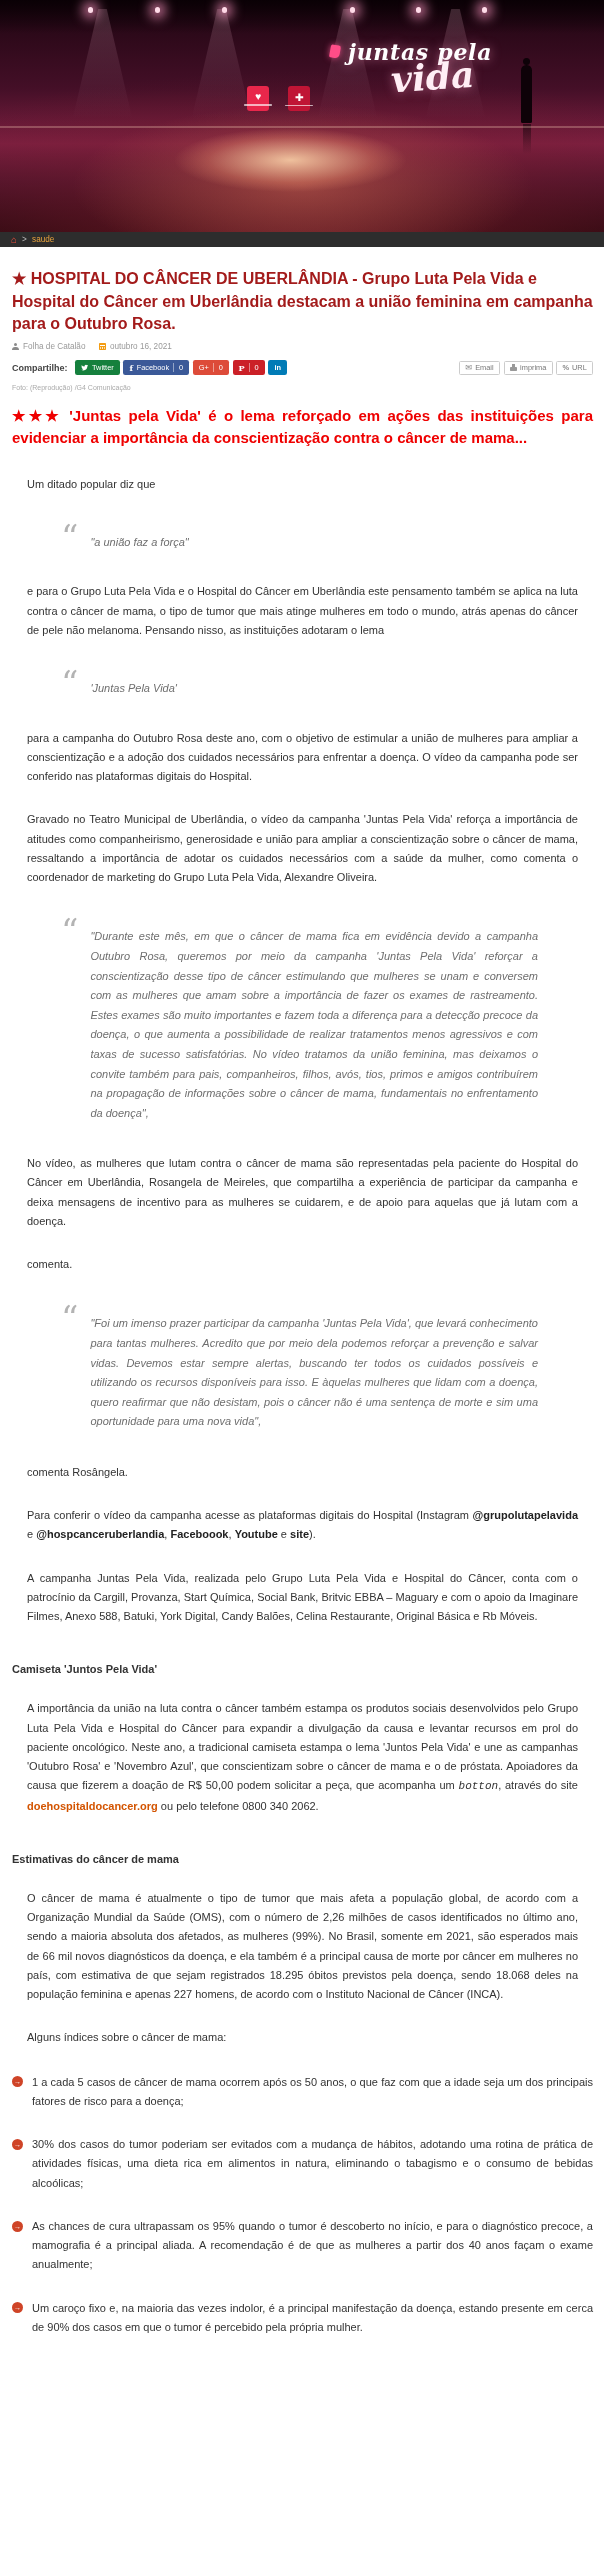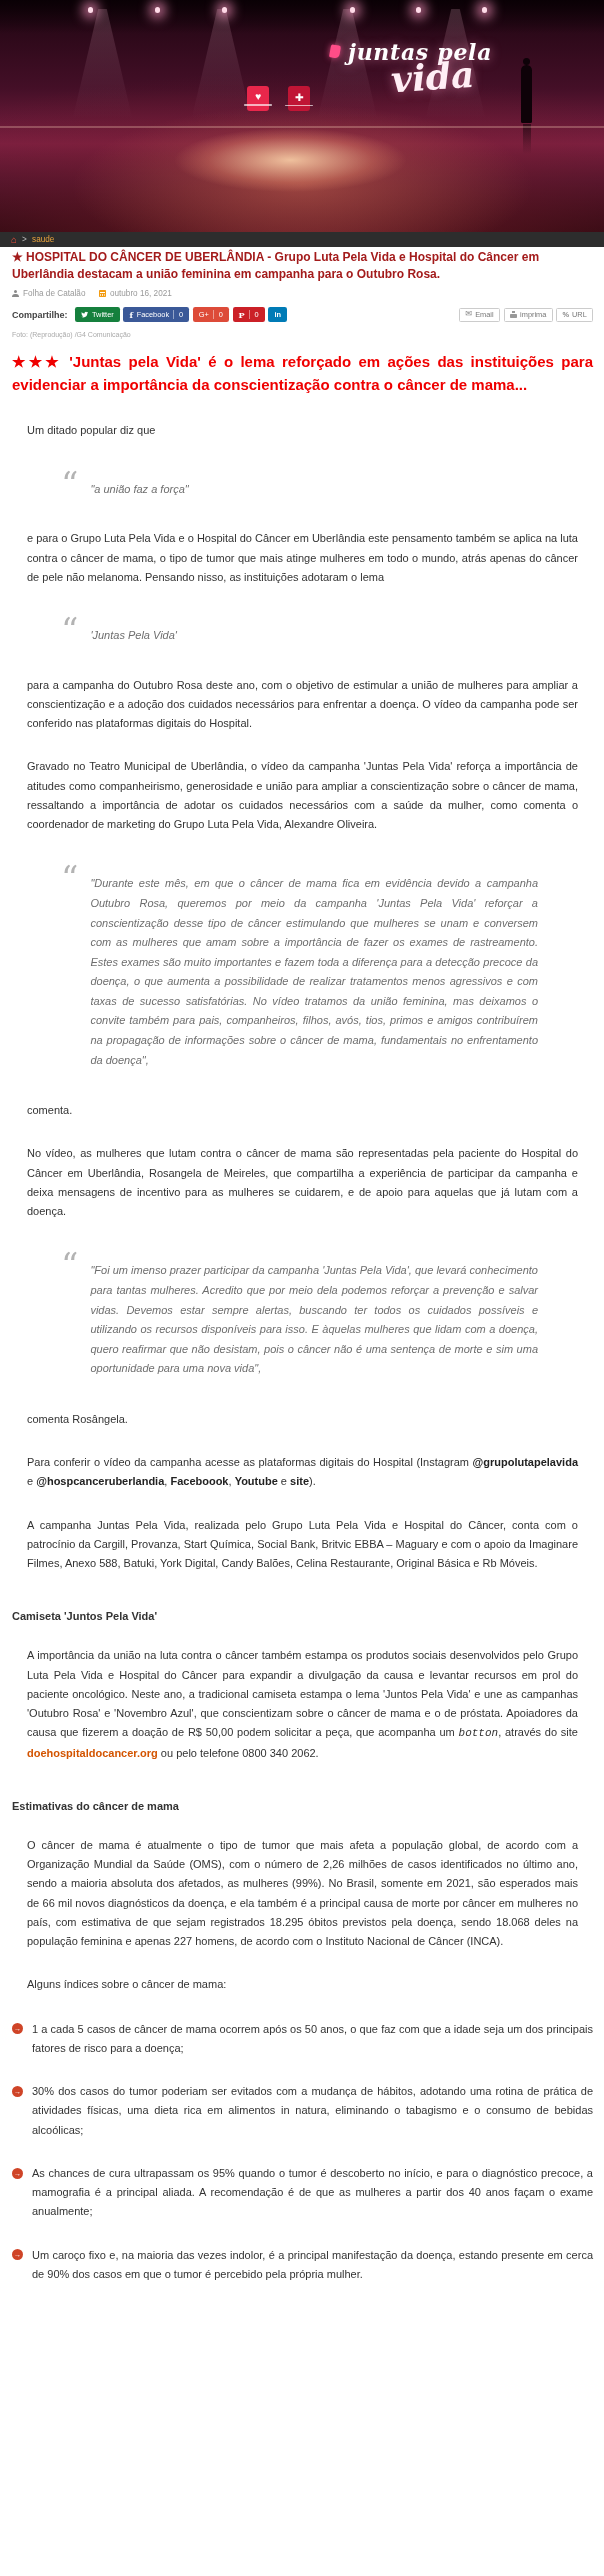--- a/index.html
+++ b/index.html
@@ -49,21 +49,21 @@
 
   
   .breadcrumb { display:flex; align-items:center; gap:5.2px; height:15px; background:#2d2d2d;
     padding:0 11px; font-size:8.2px; color:#cfcfcf; }
   .crumb-home { color:#e74c3c; font-size:9.7px; line-height:1; cursor:pointer; }
   .crumb-sep { color:#bdbdbd; }
   .crumb-link { color:#e8a33d; text-decoration:none; cursor:pointer; }
 
   
   .content { padding: 0 12px 30px 12px; }
-  h1.post-title { font-size:12px; font-weight:bold; color:#a31b1b; line-height:1.42; margin:2px 0 6px; }
+  h1.post-title { font-size:16px; font-weight:bold; color:#a31b1b; line-height:1.42; margin:21px 0 6px; }
   .byline { display:flex; align-items:center; gap:13.4px; font-size:8.2px; color:#999; margin:3px 0 9px; }
   .meta { display:inline-flex; align-items:center; gap:3.7px; }
   .i-user { position:relative; width:7.4px; height:7.4px; display:inline-block; }
   .i-user::before { content:""; position:absolute; top:0; left:2.2px; width:3.3px; height:3.3px; border-radius:50%; background:#8a8a8a; }
   .i-user::after { content:""; position:absolute; bottom:0; left:0.4px; width:6.7px; height:3.3px; border-radius:3.7px 3.7px 0 0; background:#8a8a8a; }
   .i-cal { position:relative; width:7.4px; height:7.4px; display:inline-block; background:#f39c12; border-radius:0.7px; }
   .i-cal::before { content:""; position:absolute; top:1.9px; left:1.1px; right:1.1px; height:1.1px; background:#fff; }
   .i-cal::after { content:""; position:absolute; bottom:1.5px; left:1.1px; right:1.1px; height:2.2px;
     background: linear-gradient(90deg, #fff 0.7px, transparent 0.7px); background-size:2.2px 2.2px; opacity:.85; }
 
@@ -230,22 +230,22 @@
     </div>
 
     <p class="body">para a campanha do Outubro Rosa deste ano, com o objetivo de estimular a união de mulheres para ampliar a conscientização e a adoção dos cuidados necessários para enfrentar a doença. O vídeo da campanha pode ser conferido nas plataformas digitais do Hospital.</p>
     <p class="body">Gravado no Teatro Municipal de Uberlândia, o vídeo da campanha 'Juntas Pela Vida' reforça a importância de atitudes como companheirismo, generosidade e união para ampliar a conscientização sobre o câncer de mama, ressaltando a importância de adotar os cuidados necessários com a saúde da mulher, como comenta o coordenador de marketing do Grupo Luta Pela Vida, Alexandre Oliveira.</p>
 
     <div class="quote big">
       <span class="qmark">“</span>
       <span class="qtext">"Durante este mês, em que o câncer de mama fica em evidência devido a campanha Outubro Rosa, queremos por meio da campanha 'Juntas Pela Vida' reforçar a conscientização desse tipo de câncer estimulando que mulheres se unam e conversem com as mulheres que amam sobre a importância de fazer os exames de rastreamento. Estes exames são muito importantes e fazem toda a diferença para a detecção precoce da doença, o que aumenta a possibilidade de realizar tratamentos menos agressivos e com taxas de sucesso satisfatórias. No vídeo tratamos da união feminina, mas deixamos o convite também para pais, companheiros, filhos, avós, tios, primos e amigos contribuírem na propagação de informações sobre o câncer de mama, fundamentais no enfrentamento da doença",</span>
     </div>
 
+    <p class="body">No vídeo, as mulheres que lutam contra o câncer de mama são representadas pela paciente do Hospital do Câncer em Uberlândia, Rosangela de Meireles, que compartilha a experiência de participar da campanha e deixa mensagens de incentivo para as mulheres se cuidarem, e de apoio para aquelas que já lutam com a doença.</p>
     <p class="body">comenta.</p>
-    <p class="body">No vídeo, as mulheres que lutam contra o câncer de mama são representadas pela paciente do Hospital do Câncer em Uberlândia, Rosangela de Meireles, que compartilha a experiência de participar da campanha e deixa mensagens de incentivo para as mulheres se cuidarem, e de apoio para aquelas que já lutam com a doença.</p>
 
     <div class="quote big">
       <span class="qmark">“</span>
       <span class="qtext">"Foi um imenso prazer participar da campanha 'Juntas Pela Vida', que levará conhecimento para tantas mulheres. Acredito que por meio dela podemos reforçar a prevenção e salvar vidas. Devemos estar sempre alertas, buscando ter todos os cuidados possíveis e utilizando os recursos disponíveis para isso. E àquelas mulheres que lidam com a doença, quero reafirmar que não desistam, pois o câncer não é uma sentença de morte e sim uma oportunidade para uma nova vida",</span>
     </div>
 
     <p class="body">comenta Rosângela.</p>
 
     <p class="body"><span>Para conferir o vídeo da campanha acesse as plataformas digitais do Hospital (Instagram </span><span class="handle">@grupolutapelavida</span><span> e </span><span class="handle">@hospcanceruberlandia</span><span>, </span><span class="handle">Faceboook</span><span>, </span><span class="handle">Youtube</span><span> e </span><span class="handle">site</span><span>).</span></p>
 

